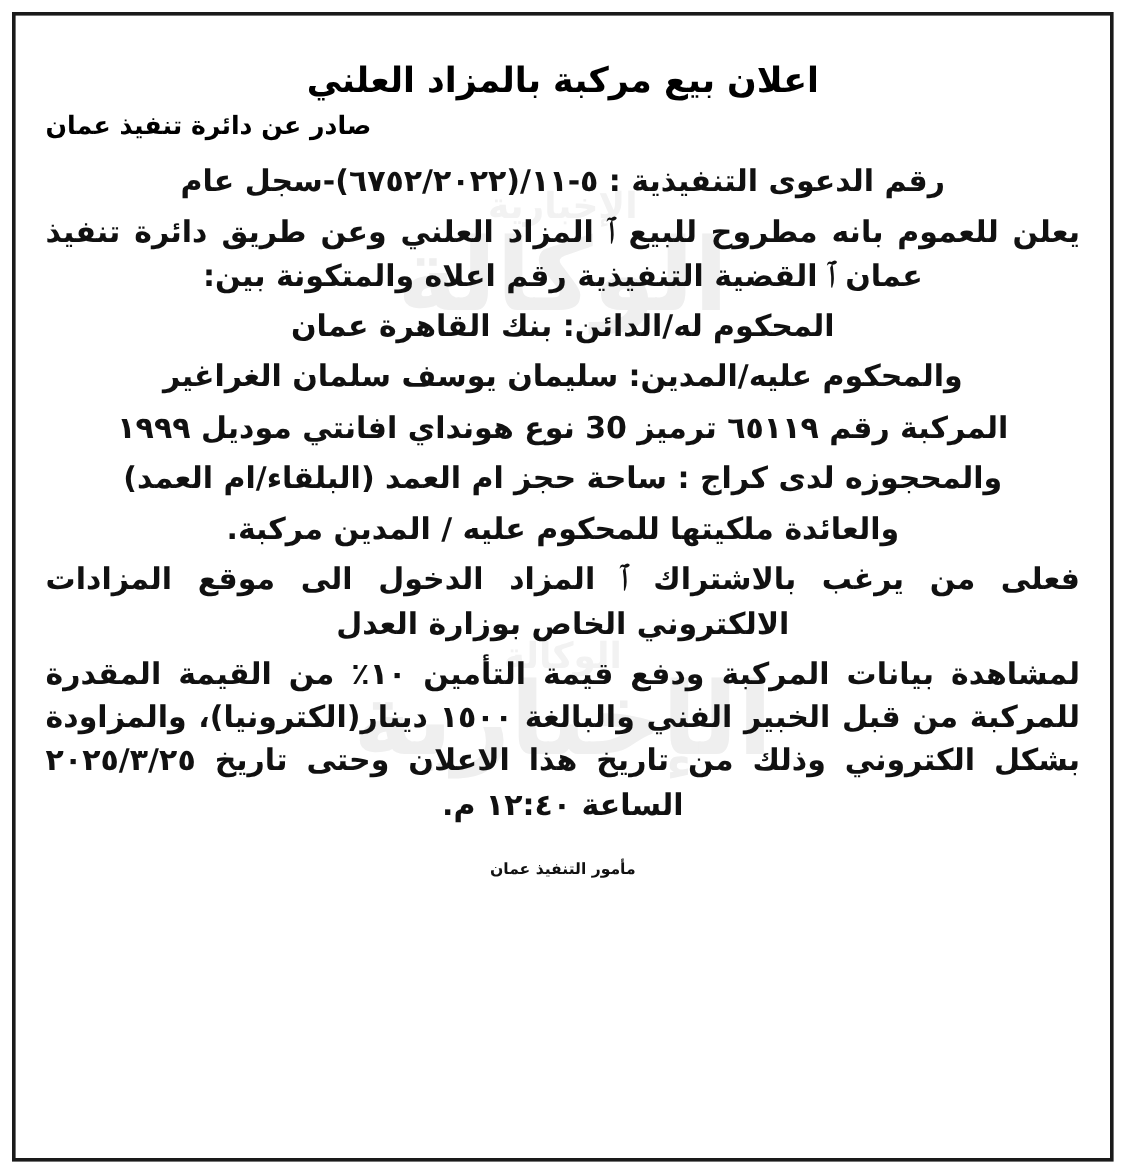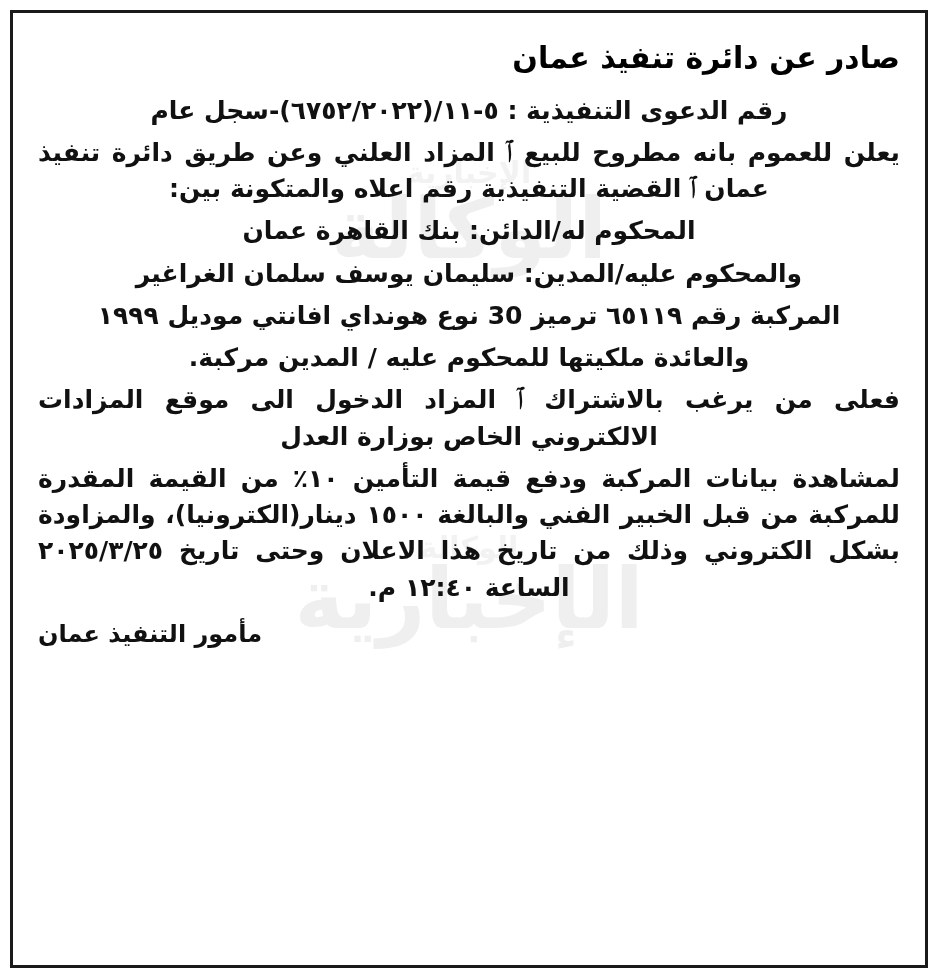--- a/index.html
+++ b/index.html
@@ -84,22 +84,22 @@
     margin: 14px 0 0 0;
     text-align: center;
     font-size: 29px;
     font-weight: bold;
     line-height: 1.35;
     color: #000;
     letter-spacing: 0;
   }
   h2.subtitle {
     margin: 4px 0 14px 0;
-    text-align: right;
-    font-size: 30px;
+    text-align: left;
+    font-size: 21px;
     font-weight: bold;
     line-height: 1.35;
     color: #000;
   }
 
   p.line {
     margin: 0 0 6px 0;
     font-size: 25px;
     line-height: 1.45;
     font-weight: bold;
@@ -109,48 +109,50 @@
   p.justify{ text-align: justify; text-align-last: center; }
 
   .url {
     font-family: "DejaVu Serif", serif;
     direction: ltr;
     unicode-bidi: embed;
     font-weight: normal;
     font-size: 21px;
   }
   .sign {
-    margin-top: 14px;
-    font-size: 24px;
+    margin-top: 28px;
+    font-size: 13px;
     font-weight: bold;
-    text-align: left;
+    text-align: center;
   }
 </style>
 </head>
 <body>
 
 <div class="page">
 
   <div class="watermark">
     <div class="wm-sub s1">الإخبارية</div>
     <div class="wm-text t1">الوكالة</div>
     <div class="wm-sub s2">الوكالة</div>
     <div class="wm-text t2">الإخبارية</div>
   </div>
 
   <div class="border-frame"></div>
 
   <div class="content">
 
+    <h1 class="title">اعلان بيع مركبة بالمزاد العلني</h1>
     <h2 class="subtitle">صادر عن دائرة تنفيذ عمان</h2>
 
     <p class="line center">رقم الدعوى التنفيذية : ٥-١١/(٦٧٥٢/٢٠٢٢)-سجل عام</p>
     <p class="line justify">يعلن للعموم بانه مطروح للبيع ﭐ المزاد العلني وعن طريق دائرة تنفيذ عمان ﭐ القضية التنفيذية رقم اعلاه والمتكونة بين:</p>
     <p class="line center">المحكوم له/الدائن:  بنك القاهرة عمان</p>
     <p class="line center">والمحكوم عليه/المدين:  سليمان يوسف سلمان الغراغير</p>
     <p class="line center">المركبة رقم ٦٥١١٩ ترميز 30 نوع هونداي افانتي موديل ١٩٩٩</p>
+    <p class="line center">والمحجوزه لدى كراج : ساحة حجز ام العمد (البلقاء/ام العمد)</p>
     <p class="line center">والعائدة ملكيتها للمحكوم عليه / المدين مركبة.</p>
     <p class="line justify">فعلى من يرغب بالاشتراك ﭐ المزاد الدخول الى موقع المزادات الالكتروني الخاص بوزارة العدل</p>
     <p class="line justify">لمشاهدة بيانات المركبة ودفع قيمة التأمين ١٠٪ من القيمة المقدرة للمركبة من قبل الخبير الفني والبالغة ١٥٠٠ دينار(الكترونيا)، والمزاودة بشكل الكتروني  وذلك من تاريخ هذا الاعلان وحتى تاريخ ٢٠٢٥/٣/٢٥ الساعة ١٢:٤٠ م.</p>
 
     <p class="sign">مأمور التنفيذ عمان</p>
   </div>
 </div>
 
 </body></html>

